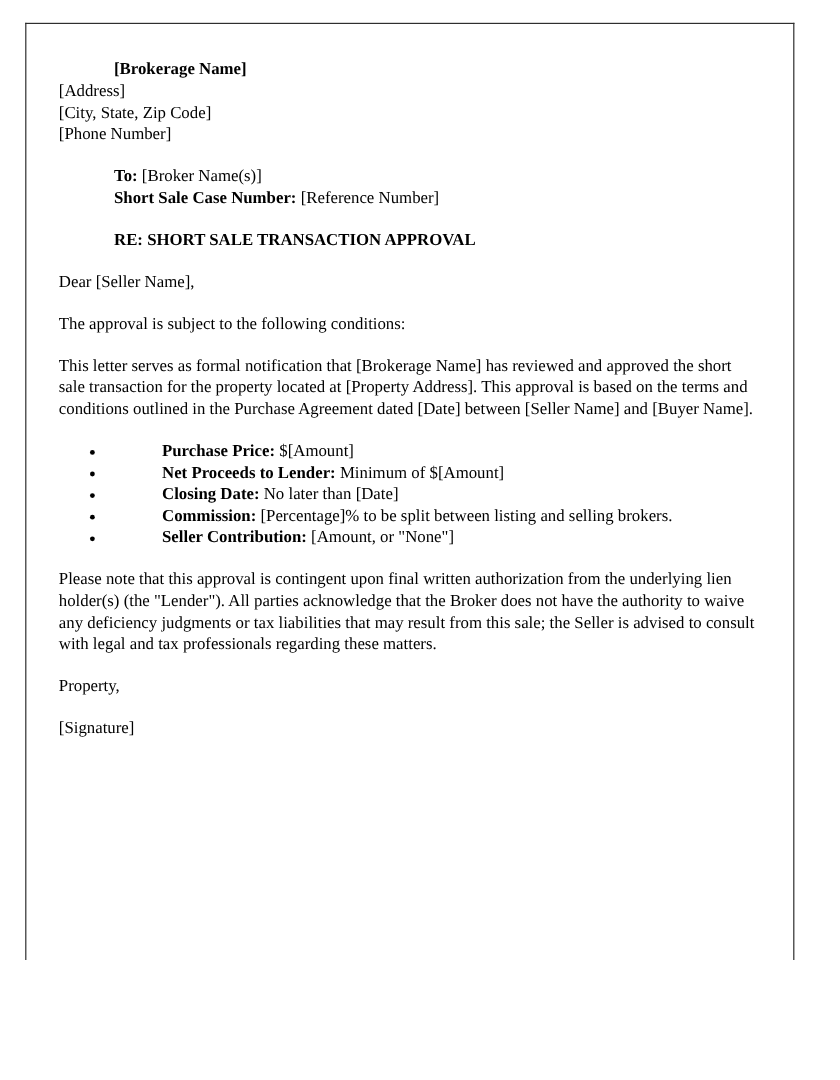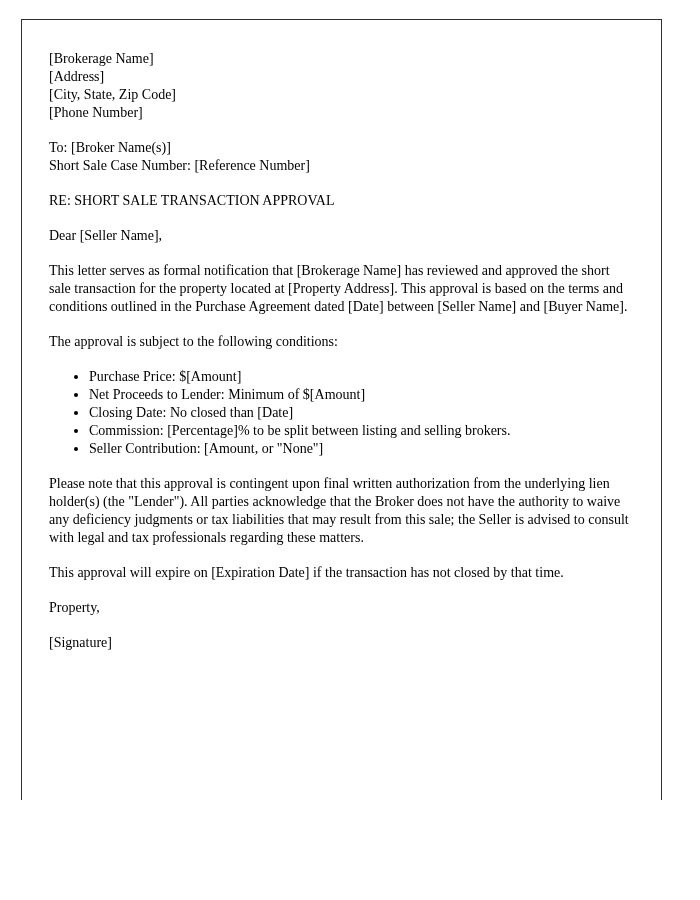--- a/index.html
+++ b/index.html
@@ -21,21 +21,21 @@
     border-left: 1.5px solid #2e2e2e;
     border-right: 1.5px solid #2e2e2e;
     border-bottom: none;
     padding: 30px 28px 0 27px;
     font-size: 14px;
     line-height: 18px;
     overflow: hidden;
   }
   .block { margin: 0 0 17px 0; }
   .line { line-height: 18px; }
-  .bold { font-weight: normal; }
+  .bold { font-weight: bold; margin-left: 46px; }
   p { margin: 0 0 17px 0; line-height: 18px; }
   ul.conditions {
     margin: 0 0 17px 0;
     padding-left: 40px;
     list-style-type: disc;
   }
   ul.conditions li { line-height: 18px; }
 </style>
 </head>
 <body>
@@ -58,50 +58,49 @@
     <div class="line">
       <span class="bold">Short Sale Case Number:</span>
       <span>[Reference Number]</span>
     </div>
   </div>
 
   <p class="bold">RE: SHORT SALE TRANSACTION APPROVAL</p>
 
   <p>Dear [Seller Name],</p>
 
+  <p>The approval is subject to the following conditions:</p>
+
   <p>This letter serves as formal notification that [Brokerage Name] has reviewed and approved the short sale transaction for the property located at [Property Address]. This approval is based on the terms and conditions outlined in the Purchase Agreement dated [Date] between [Seller Name] and [Buyer Name].</p>
-
-  <p>The approval is subject to the following conditions:</p>
 
   <ul class="conditions">
     <li>
       <span class="bold">Purchase Price:</span>
       <span>$[Amount]</span>
     </li>
     <li>
       <span class="bold">Net Proceeds to Lender:</span>
       <span>Minimum of $[Amount]</span>
     </li>
     <li>
       <span class="bold">Closing Date:</span>
-      <span>No closed than [Date]</span>
+      <span>No later than [Date]</span>
     </li>
     <li>
       <span class="bold">Commission:</span>
       <span>[Percentage]% to be split between listing and selling brokers.</span>
     </li>
     <li>
       <span class="bold">Seller Contribution:</span>
       <span>[Amount, or "None"]</span>
     </li>
   </ul>
 
   <p>Please note that this approval is contingent upon final written authorization from the underlying lien holder(s) (the "Lender"). All parties acknowledge that the Broker does not have the authority to waive any deficiency judgments or tax liabilities that may result from this sale; the Seller is advised to consult with legal and tax professionals regarding these matters.</p>
 
-  <p>This approval will expire on [Expiration Date] if the transaction has not closed by that time.</p>
 
   <p>Property,</p>
 
   <p>[Signature]</p>
 
   <div class="block">
   </div>
 
 </div>
 

